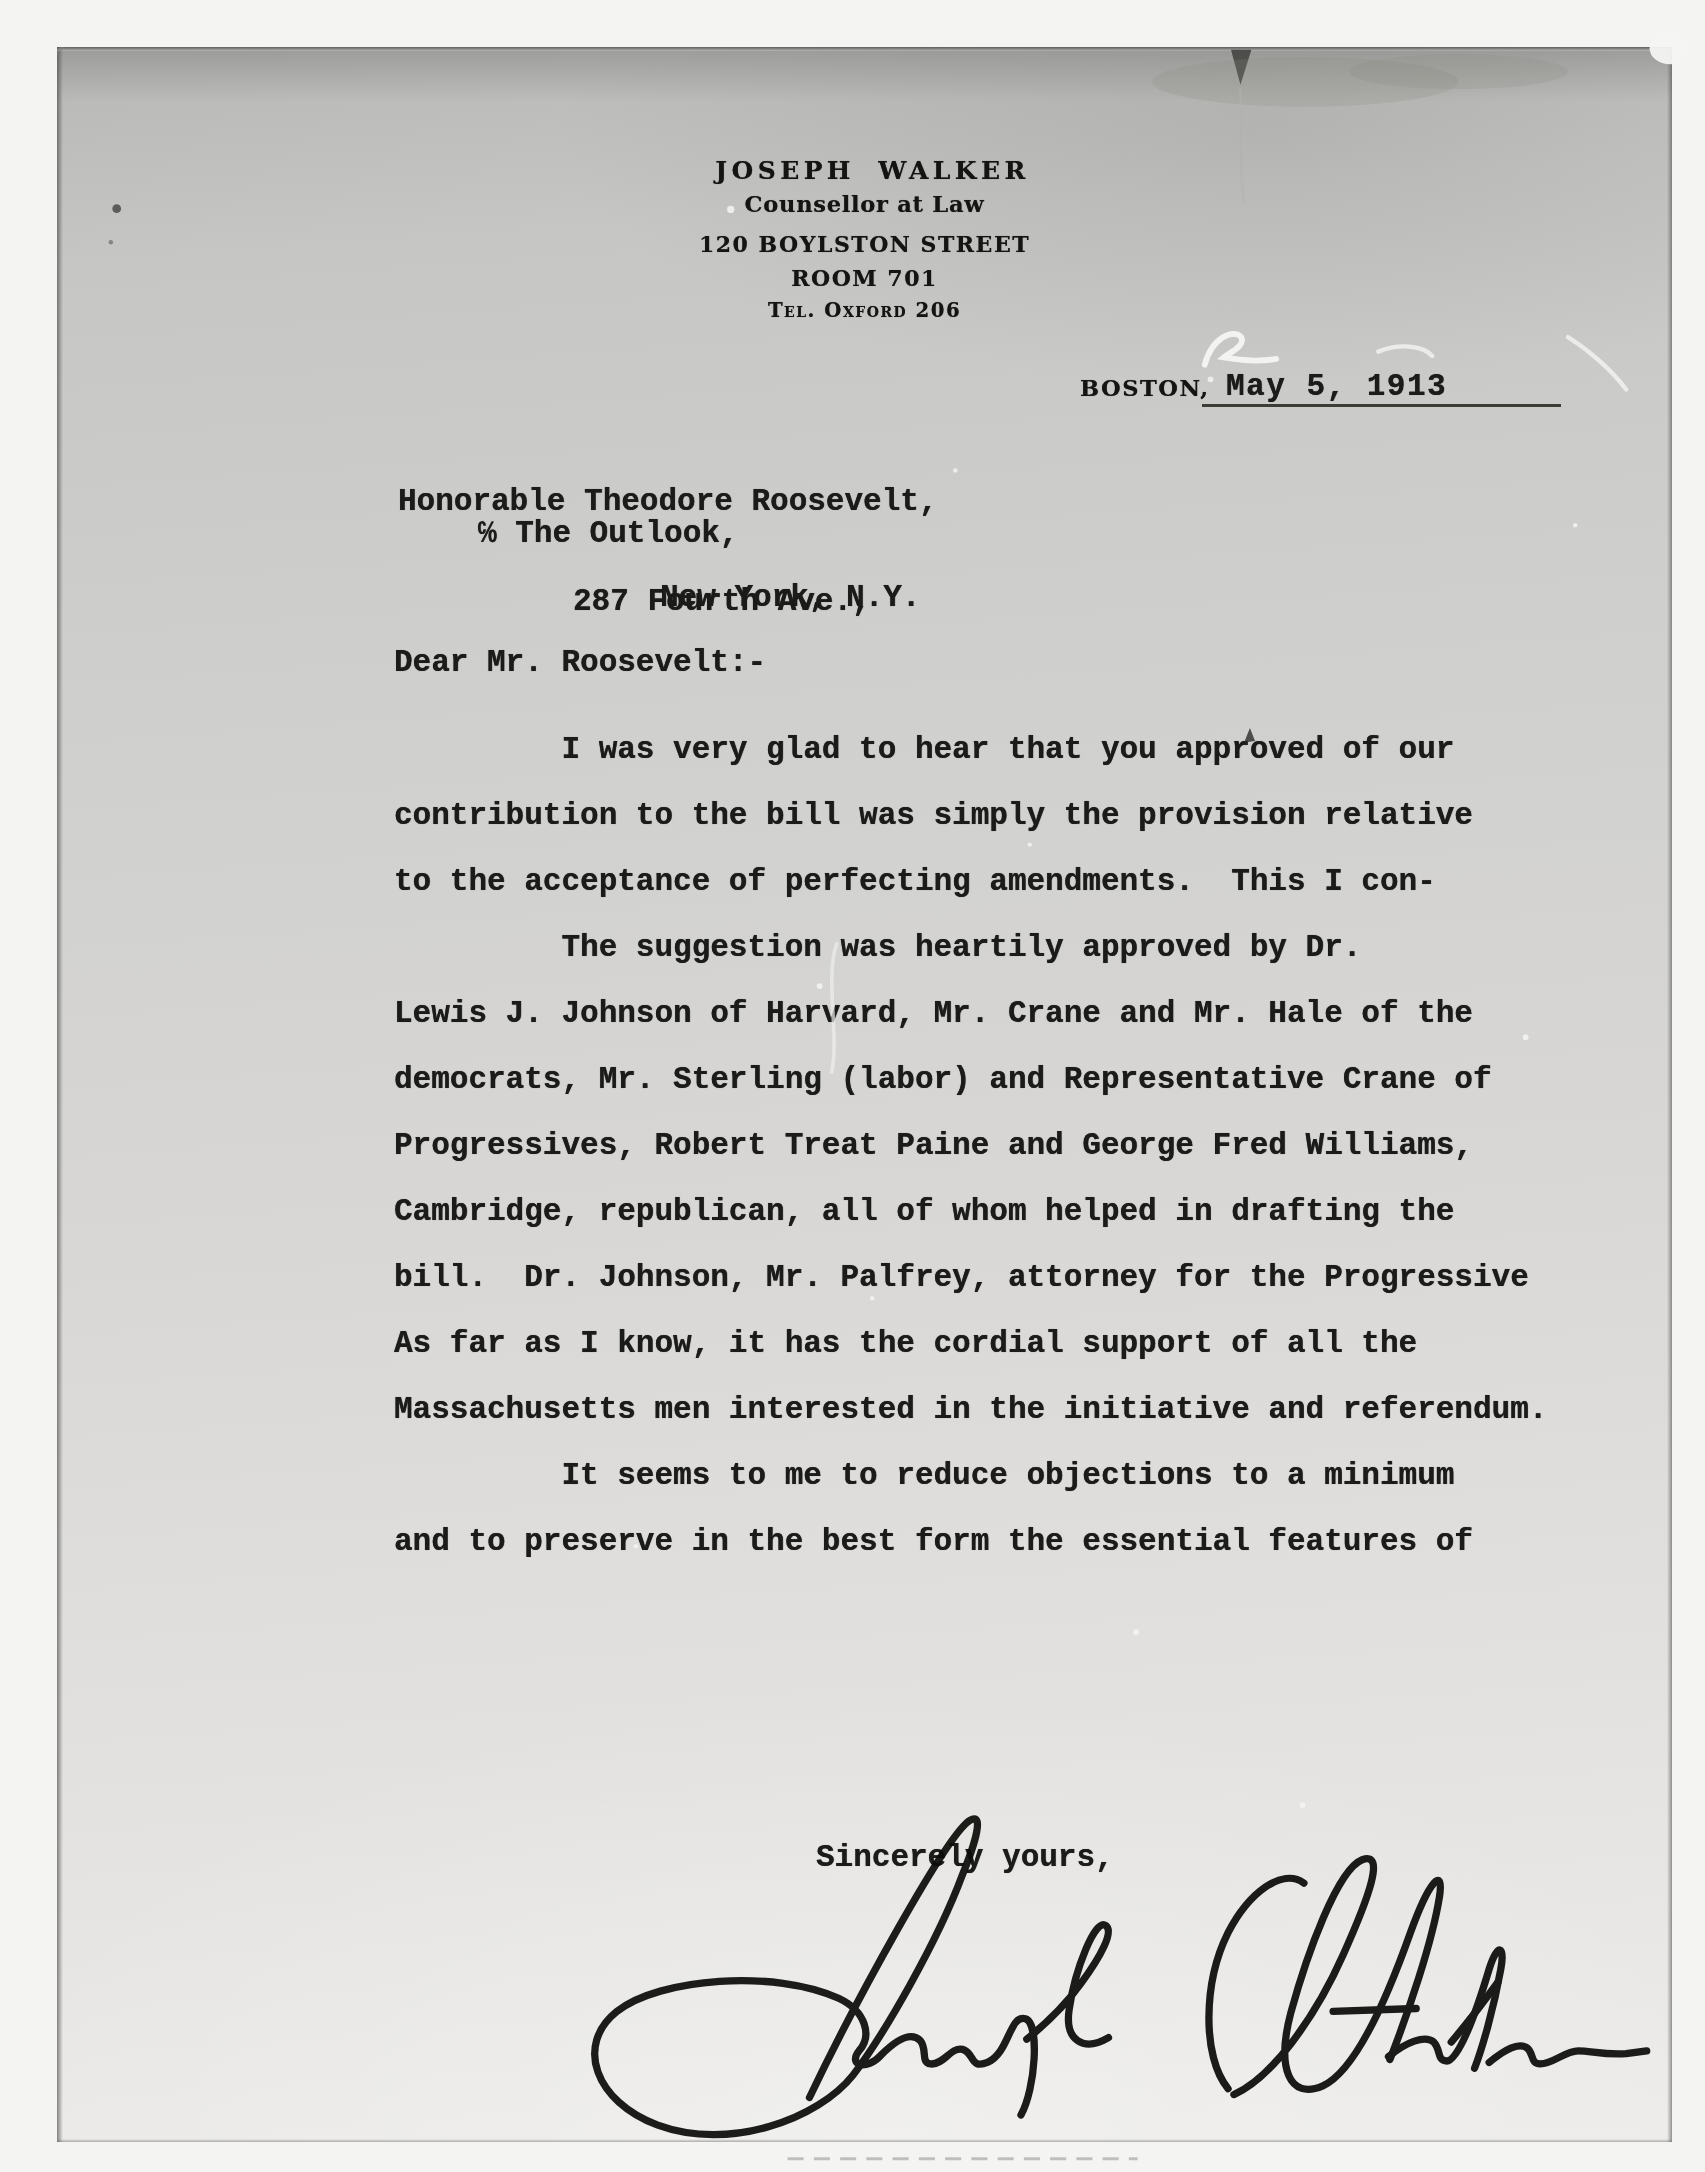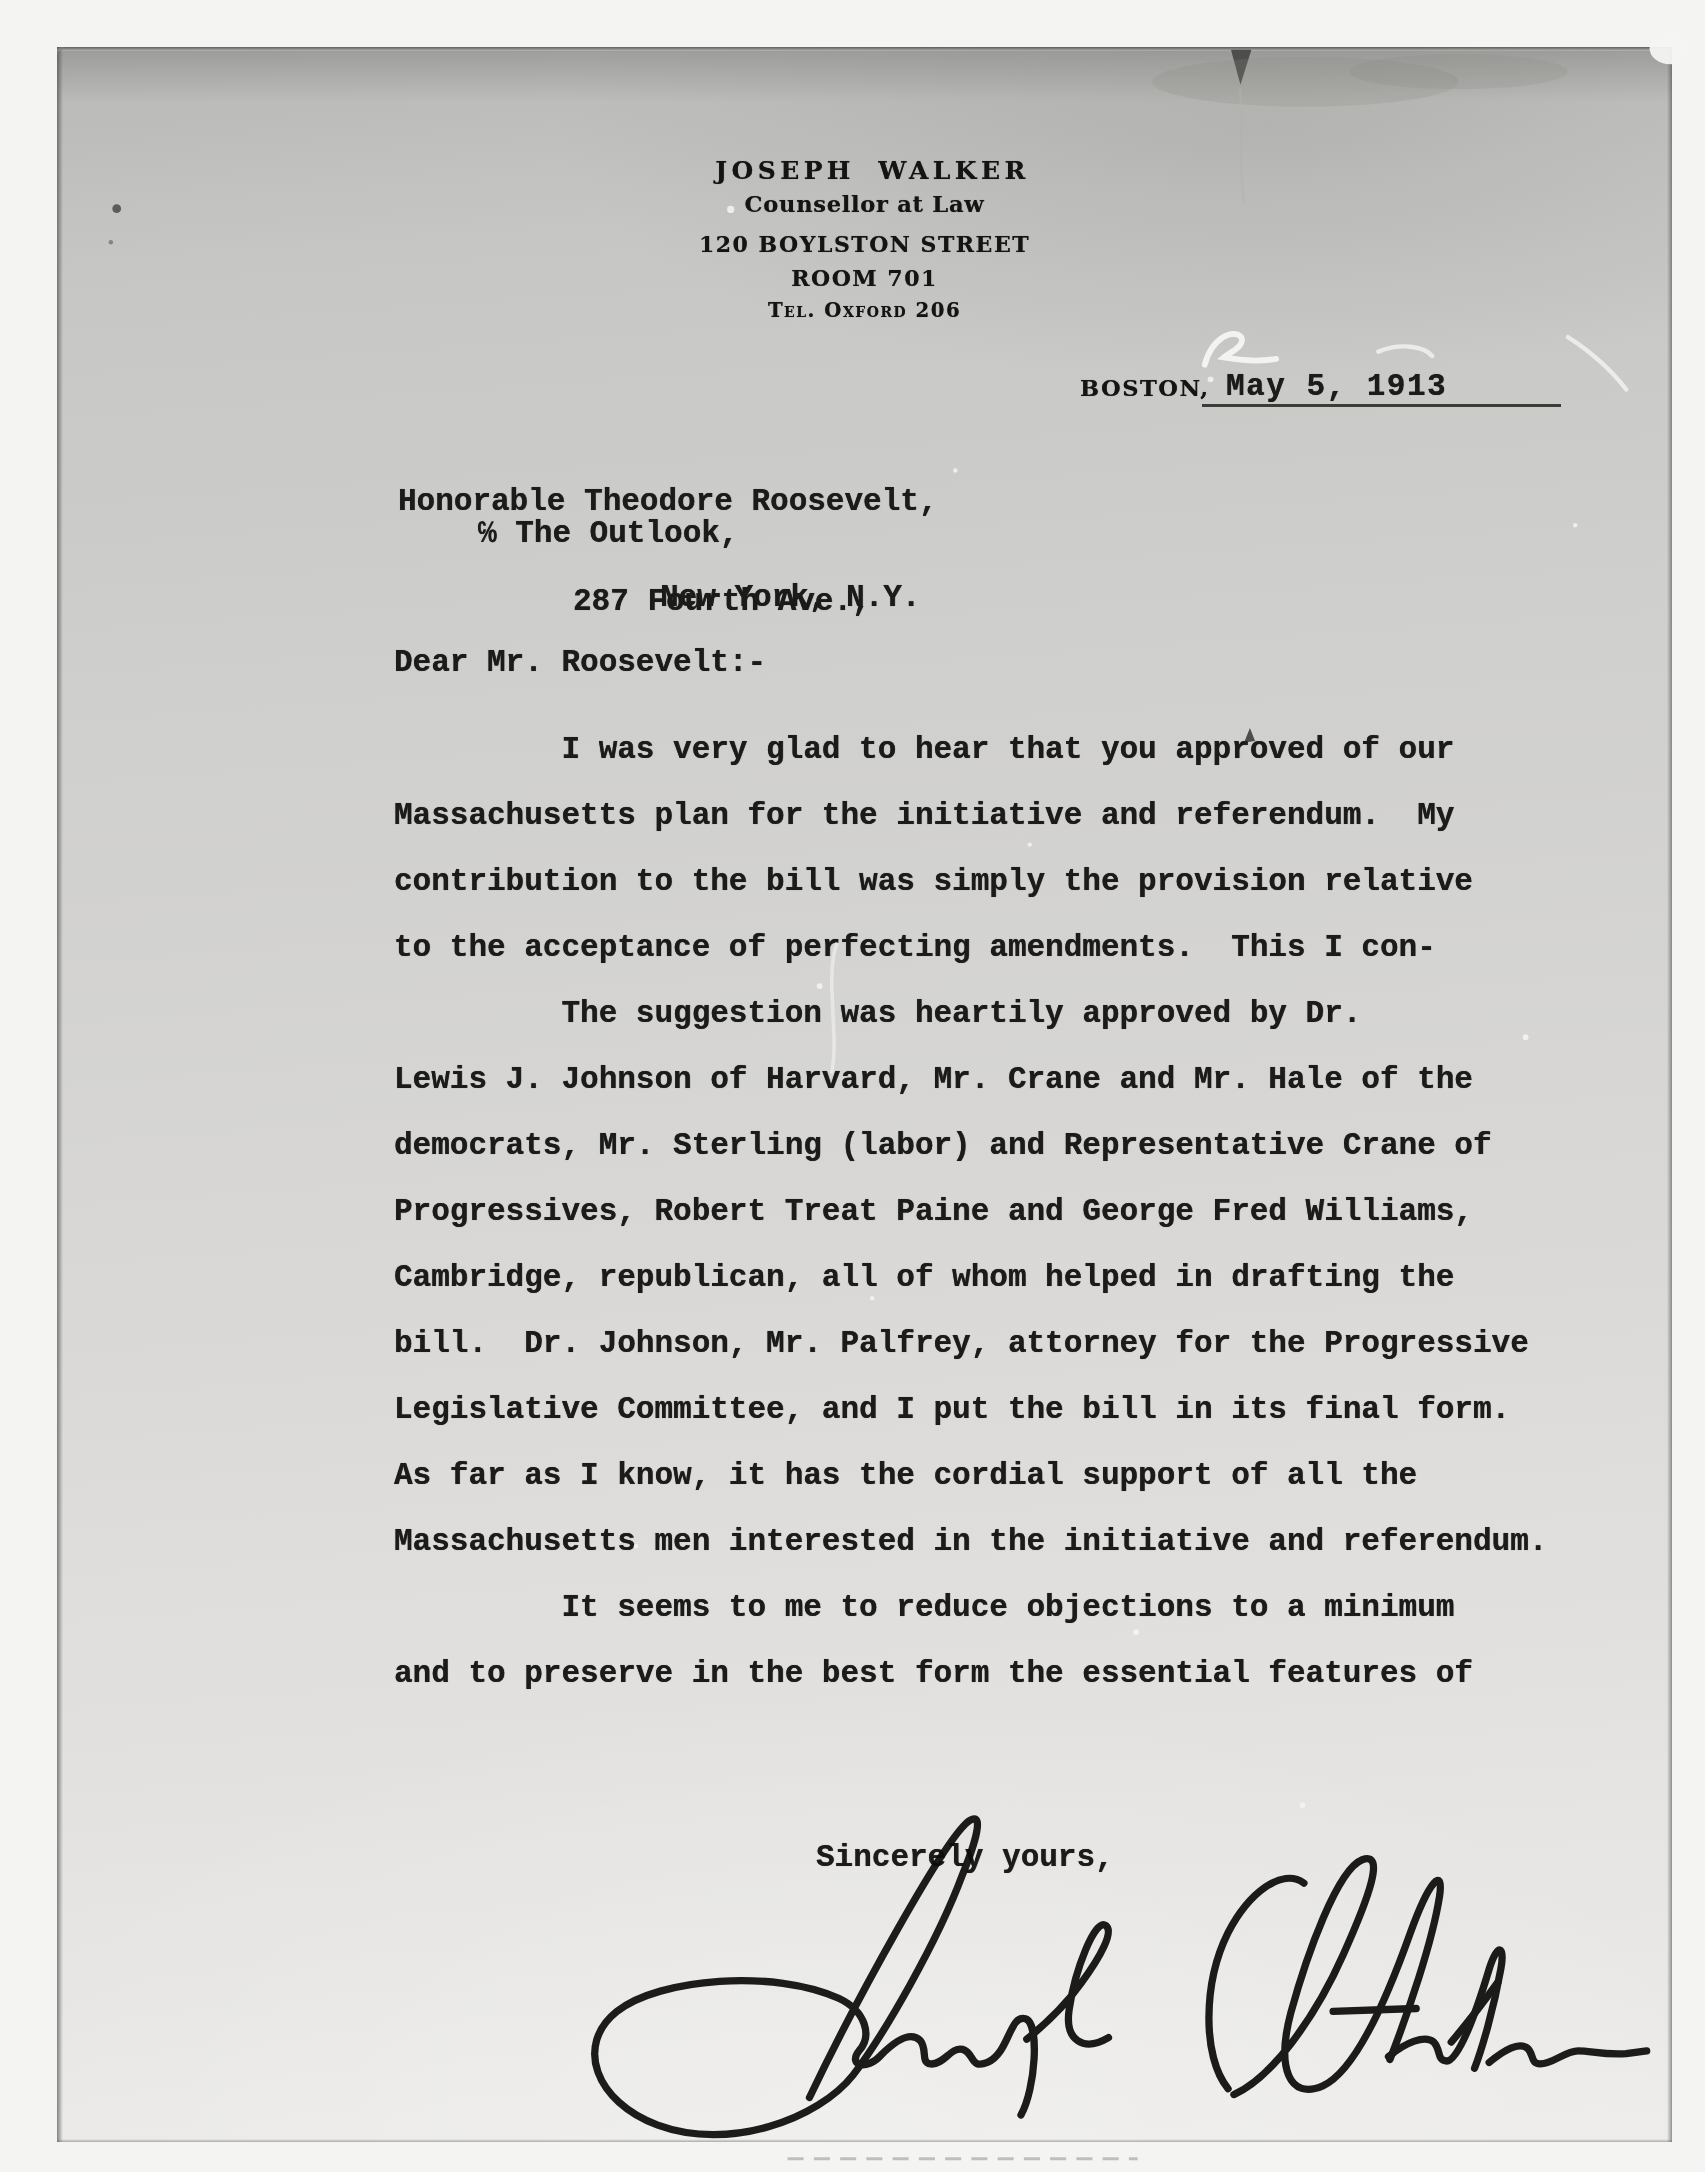--- a/index.html
+++ b/index.html
@@ -93,30 +93,28 @@
 
   <div class="tw rcpt-1">Honorable Theodore Roosevelt,</div>
   <div class="tw rcpt-2">℅ The Outlook,</div>
   <div class="tw rcpt-3">287 Fourth Ave.,</div>
   <div class="tw rcpt-4">New York, N.Y.</div>
 
   <div class="tw salutation">Dear Mr. Roosevelt:-</div>
 
   <div class="letter-body">
       <div class="body-line">         I was very glad to hear that you approved of our</div>
-      <div class="body-line">Massachusetts plan for the initiative and referendum.  My</div>
       <div class="body-line">contribution to the bill was simply the provision relative</div>
       <div class="body-line">to the acceptance of perfecting amendments.  This I con-</div>
       <div class="body-line">         The suggestion was heartily approved by Dr.</div>
       <div class="body-line">Lewis J. Johnson of Harvard, Mr. Crane and Mr. Hale of the</div>
       <div class="body-line">democrats, Mr. Sterling (labor) and Representative Crane of</div>
       <div class="body-line">Progressives, Robert Treat Paine and George Fred Williams,</div>
       <div class="body-line">Cambridge, republican, all of whom helped in drafting the</div>
       <div class="body-line">bill.  Dr. Johnson, Mr. Palfrey, attorney for the Progressive</div>
-      <div class="body-line">Legislative Committee, and I put the bill in its final form.</div>
       <div class="body-line">As far as I know, it has the cordial support of all the</div>
       <div class="body-line">Massachusetts men interested in the initiative and referendum.</div>
       <div class="body-line">         It seems to me to reduce objections to a minimum</div>
       <div class="body-line">and to preserve in the best form the essential features of</div>
     </div>
 
   <div class="tw closing">Sincerely yours,</div>
 </div>
 
 <svg class="sig-svg" role="img" width="1705" height="2172" viewBox="0 0 2338 2978" aria-label="Joseph Walker">

